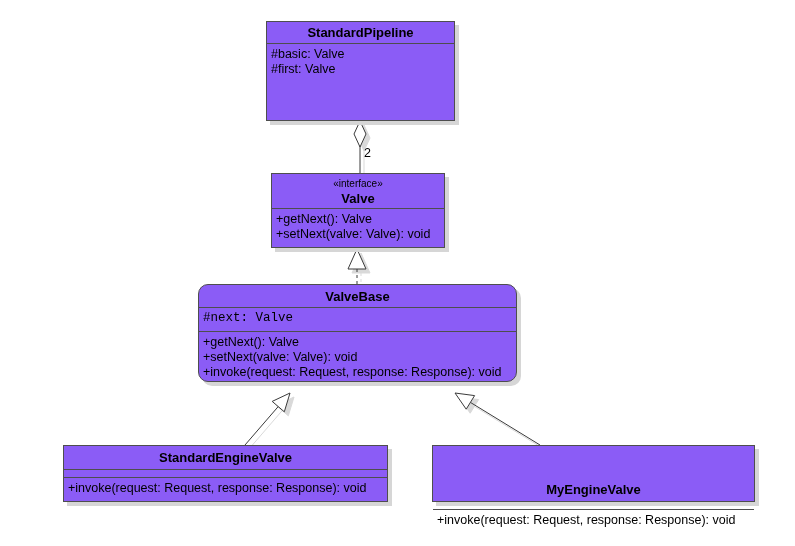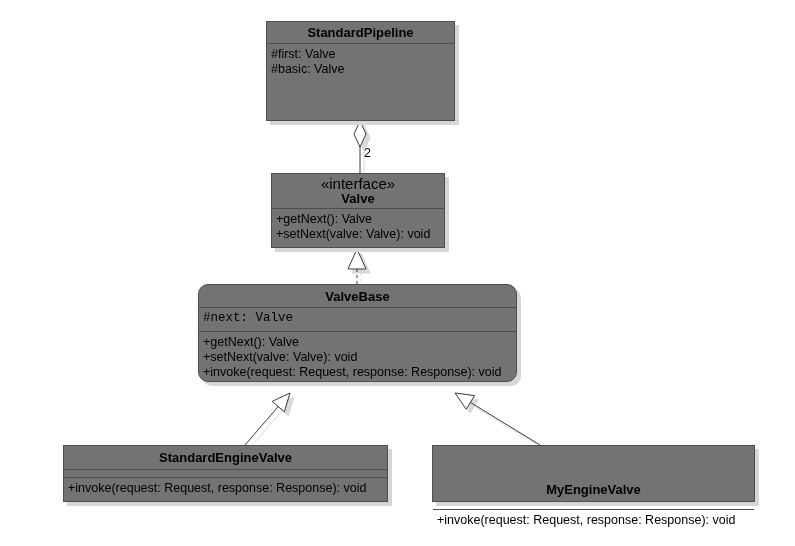--- a/index.html
+++ b/index.html
@@ -13,39 +13,39 @@
     overflow: hidden;
   }
   .connectors {
     position: absolute;
     left: 0; top: 0;
     width: 795px; height: 546px;
     pointer-events: none;
   }
   .uml-class {
     position: absolute;
-    background: #737373;
+    background: #8b5cf6;
     border: 1px solid #4e4e4e;
     box-shadow: 4px 4px 0 #d6d6d6;
     box-sizing: border-box;
   }
   .uml-title {
     box-sizing: border-box;
     display: flex;
     flex-direction: column;
     align-items: center;
     justify-content: center;
     font-weight: bold;
     font-size: 13px;
     line-height: 15px;
     white-space: nowrap;
   }
   .uml-stereotype {
     font-weight: normal;
-    font-size: 15px;
+    font-size: 10px;
     line-height: 15px;
   }
   .compartment {
     box-sizing: border-box;
     border-top: 1px solid #4e4e4e;
     padding: 3px 4px 0 4px;
     overflow: hidden;
   }
   .compartment.empty { padding: 0; }
   .uml-row {
@@ -88,22 +88,22 @@
 
     <line x1="540" y1="445" x2="470.4" y2="402.4" stroke="#3b3b3b" stroke-width="1"></line>
     <polygon points="455,393 474.6,395.6 466.2,409.2" fill="#ffffff" stroke="#3b3b3b" stroke-width="1"></polygon>
   </svg>
 
   <span class="mult-label" style="left:364px; top:146px;">2</span>
 
   <div class="uml-class" style="left:266px; top:21px; width:189px; height:100px;">
     <div class="uml-title" style="height:21px;">StandardPipeline</div>
     <div class="compartment" style="height:39px;">
+      <div class="uml-row">#basic: Valve</div>
       <div class="uml-row">#first: Valve</div>
-      <div class="uml-row">#basic: Valve</div>
     </div>
   </div>
 
   <div class="uml-class" style="left:271px; top:173px; width:174px; height:75px;">
     <div class="uml-title" style="height:34px;">
       <div class="uml-stereotype">«interface»</div>
       <div>Valve</div>
     </div>
     <div class="compartment" style="height:39px;">
       <div class="uml-row">+getNext(): Valve</div>

